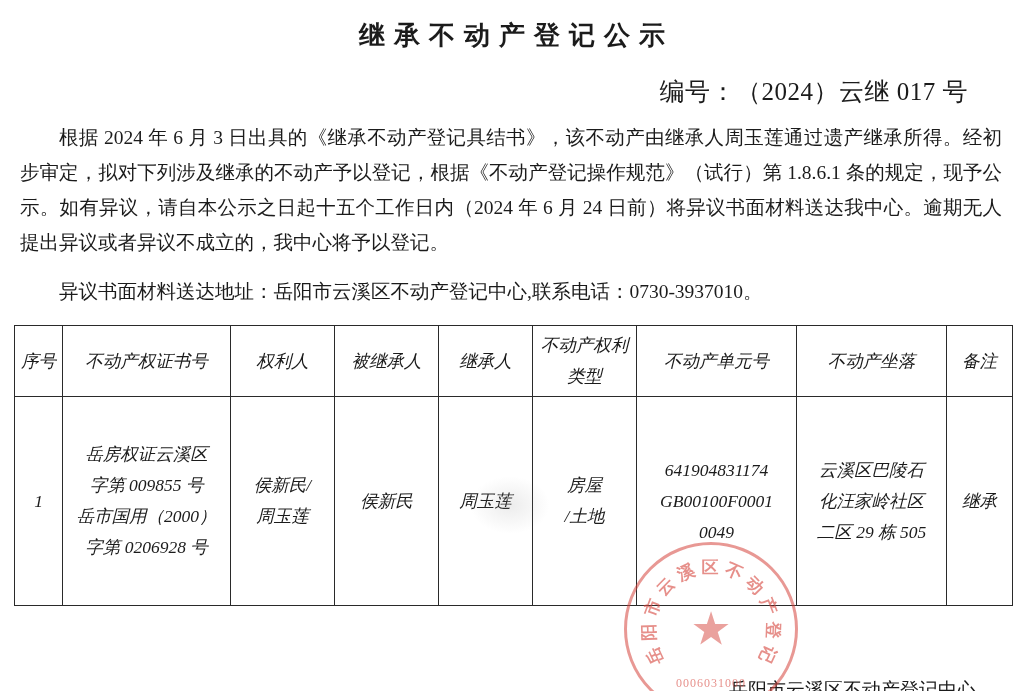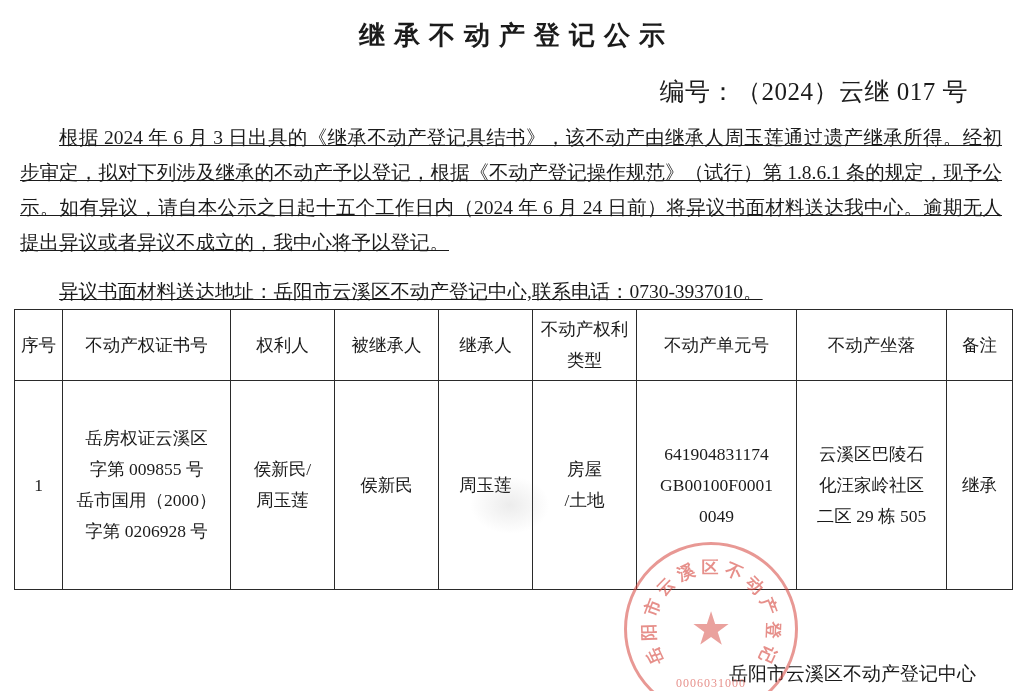--- a/index.html
+++ b/index.html
@@ -41,30 +41,30 @@
     font-size: 19.5px;
     line-height: 35px;
     text-align: justify;
     text-justify: inter-ideograph;
     margin-top: 12px;
     padding: 0 8px 0 6px;
   }
   .body-text p {
     margin: 0;
     text-indent: 2em;
-    text-decoration: underline;
   }
   .body-text p.second {
     margin-top: 14px;
   }
   table.pub-table {
     width: 995px;
-    margin: 0 auto 0 auto;
+    margin: 16px auto 0 auto;
     border-collapse: collapse;
     table-layout: fixed;
+    font-style: italic;
   }
   table.pub-table th,
   table.pub-table td {
     border: 1px solid #2a2a2a;
     text-align: center;
     vertical-align: middle;
     font-size: 17.5px;
     line-height: 31px;
     padding: 4px 3px;
   }

